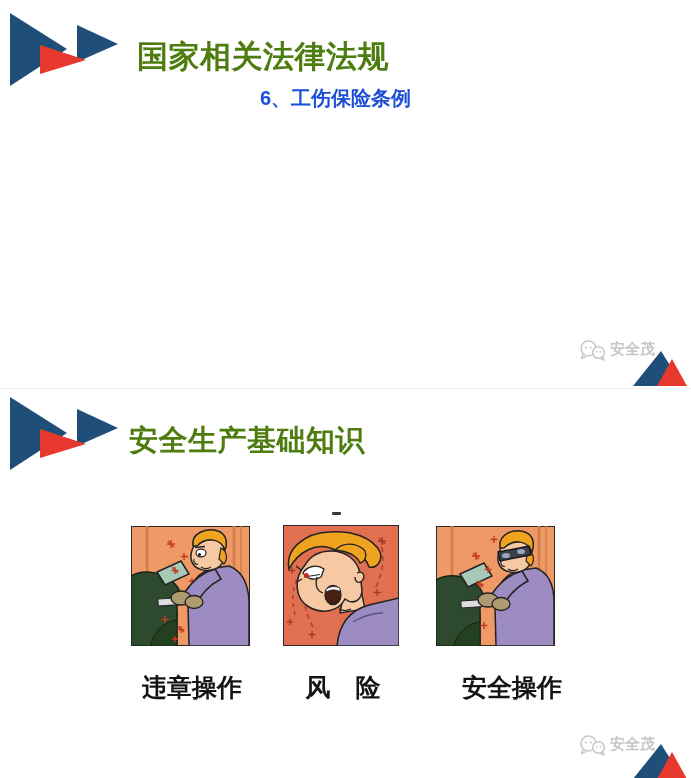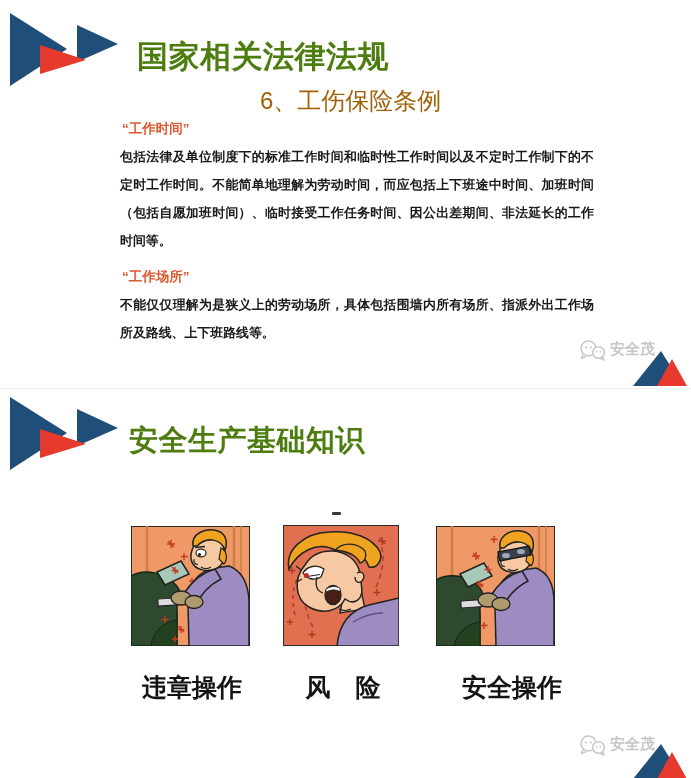--- a/index.html
+++ b/index.html
@@ -13,21 +13,21 @@
   #slide2{top:389px;height:389px;}
   .slide-divider{position:absolute;left:0;top:388px;width:691px;height:1px;background:#f0f0f0;}
 
   .abs{position:absolute;}
 
   .slide-title{
     font-size:31px;font-weight:bold;color:#4d7c0f;letter-spacing:0.5px;white-space:nowrap;
   }
   #slide2 .slide-title{font-size:29px;}
   .slide-subtitle{
-    font-size:24px;font-weight:normal;color:#a16207;white-space:nowrap;
+    font-size:20px;font-weight:bold;color:#1d4ed8;white-space:nowrap;
   }
   .content{
     left:120px;top:120px;width:474px;
   }
   .sec-heading{
     font-size:13.5px;font-weight:bold;color:#dc5a30;margin:0 0 0 2px;
   }
   .sec-heading.second{margin-top:13px;}
   .sec-body{
     font-size:12.9px;font-weight:bold;color:#191919;line-height:28px;
@@ -56,26 +56,20 @@
   <svg class="abs" style="left:8px;top:12px;" width="112" height="76" viewBox="0 0 112 76">
     <polygon points="2,1 2,74 59,37" fill="#1f4e79"></polygon>
     <polygon points="69,13 110,32 69,50" fill="#1f4e79"></polygon>
     <polygon points="32,33 78,48 32,62" fill="#e6382c"></polygon>
   </svg>
 
   <h1 class="abs slide-title" style="left:137px;top:36px;margin:0;">国家相关法律法规</h1>
 
   <div class="abs slide-subtitle" style="left:260px;top:85px;">6、工伤保险条例</div>
 
-  <div class="abs content">
-    <div class="sec-heading">“工作时间”</div>
-    <p class="sec-body">包括法律及单位制度下的标准工作时间和临时性工作时间以及不定时工作制下的不定时工作时间。不能简单地理解为劳动时间，而应包括上下班途中时间、加班时间（包括自愿加班时间）、临时接受工作任务时间、因公出差期间、非法延长的工作时间等。</p>
-    <div class="sec-heading second">“工作场所”</div>
-    <p class="sec-body">不能仅仅理解为是狭义上的劳动场所，具体包括围墙内所有场所、指派外出工作场所及路线、上下班路线等。</p>
-  </div>
 
   <div class="abs watermark wm1">
     <svg width="27" height="21" viewBox="0 0 27 21">
       <circle cx="9.5" cy="8.5" r="7.5" fill="none" stroke="#c9c9c9" stroke-width="1.6"></circle>
       <path d="M4,14.5 L2.5,18.5 L7,16.5" fill="none" stroke="#c9c9c9" stroke-width="1.6" stroke-linejoin="round"></path>
       <circle cx="7" cy="7.5" r="1.1" fill="#c9c9c9"></circle>
       <circle cx="12" cy="7.5" r="1.1" fill="#c9c9c9"></circle>
       <circle cx="19.5" cy="12.5" r="5.8" fill="#fff" stroke="#c9c9c9" stroke-width="1.6"></circle>
       <path d="M23.5,17 L25,20 L21.5,18.6" fill="none" stroke="#c9c9c9" stroke-width="1.6" stroke-linejoin="round"></path>
       <circle cx="17.6" cy="11.8" r="0.95" fill="#c9c9c9"></circle>

